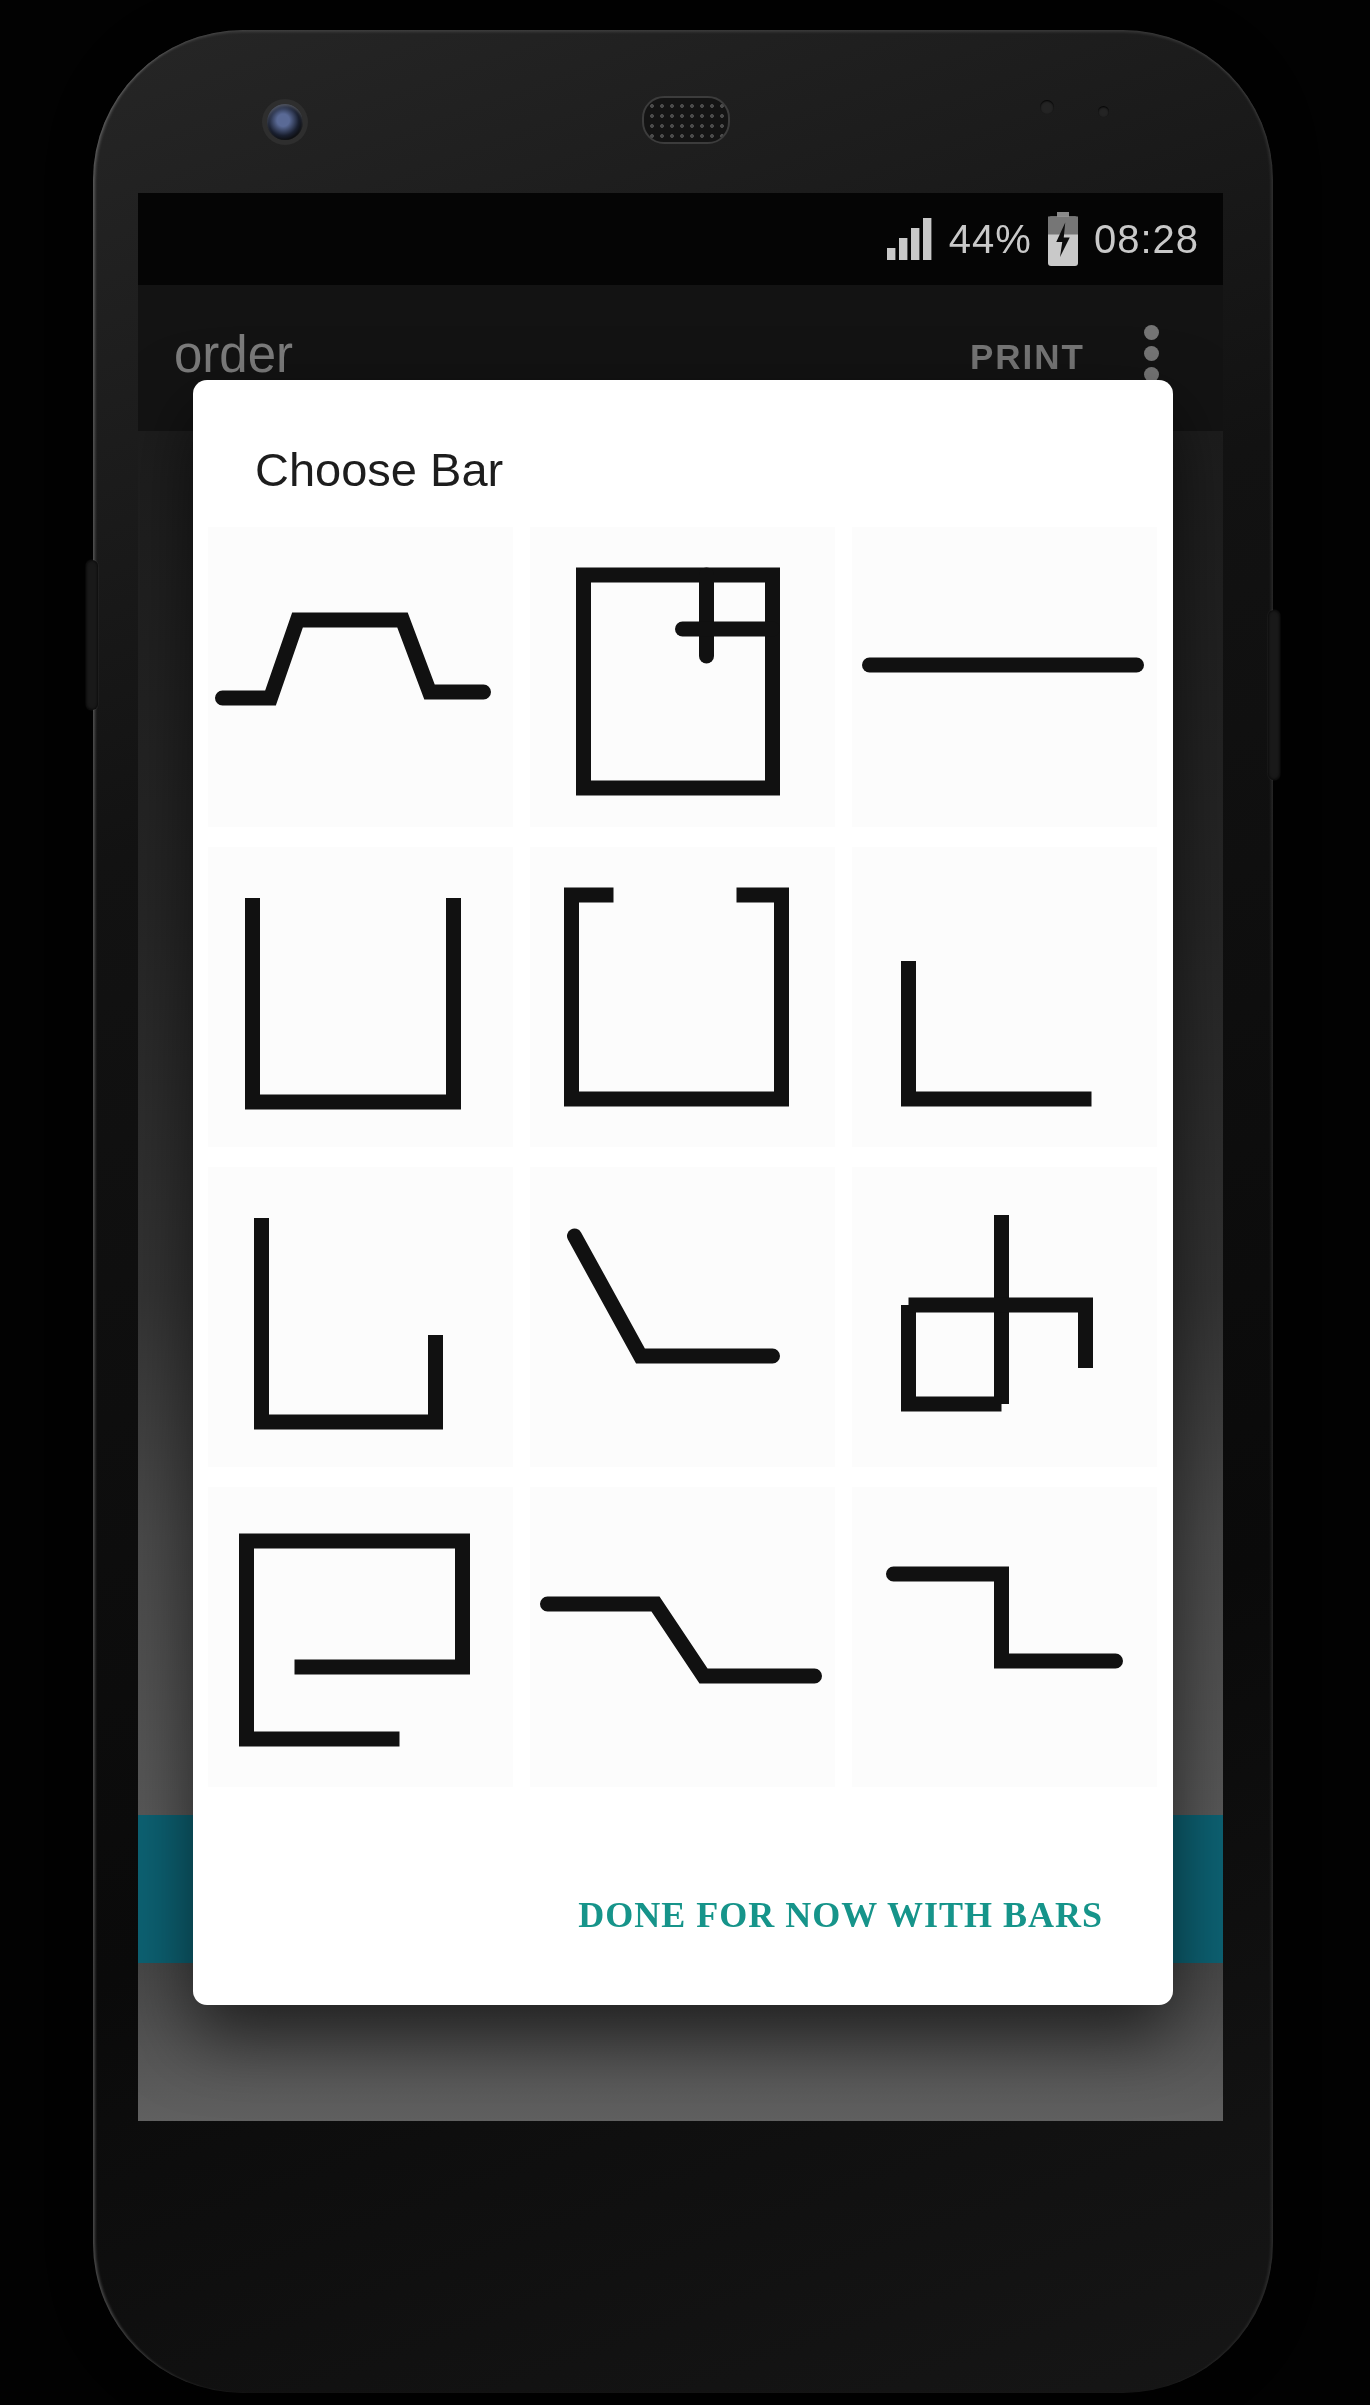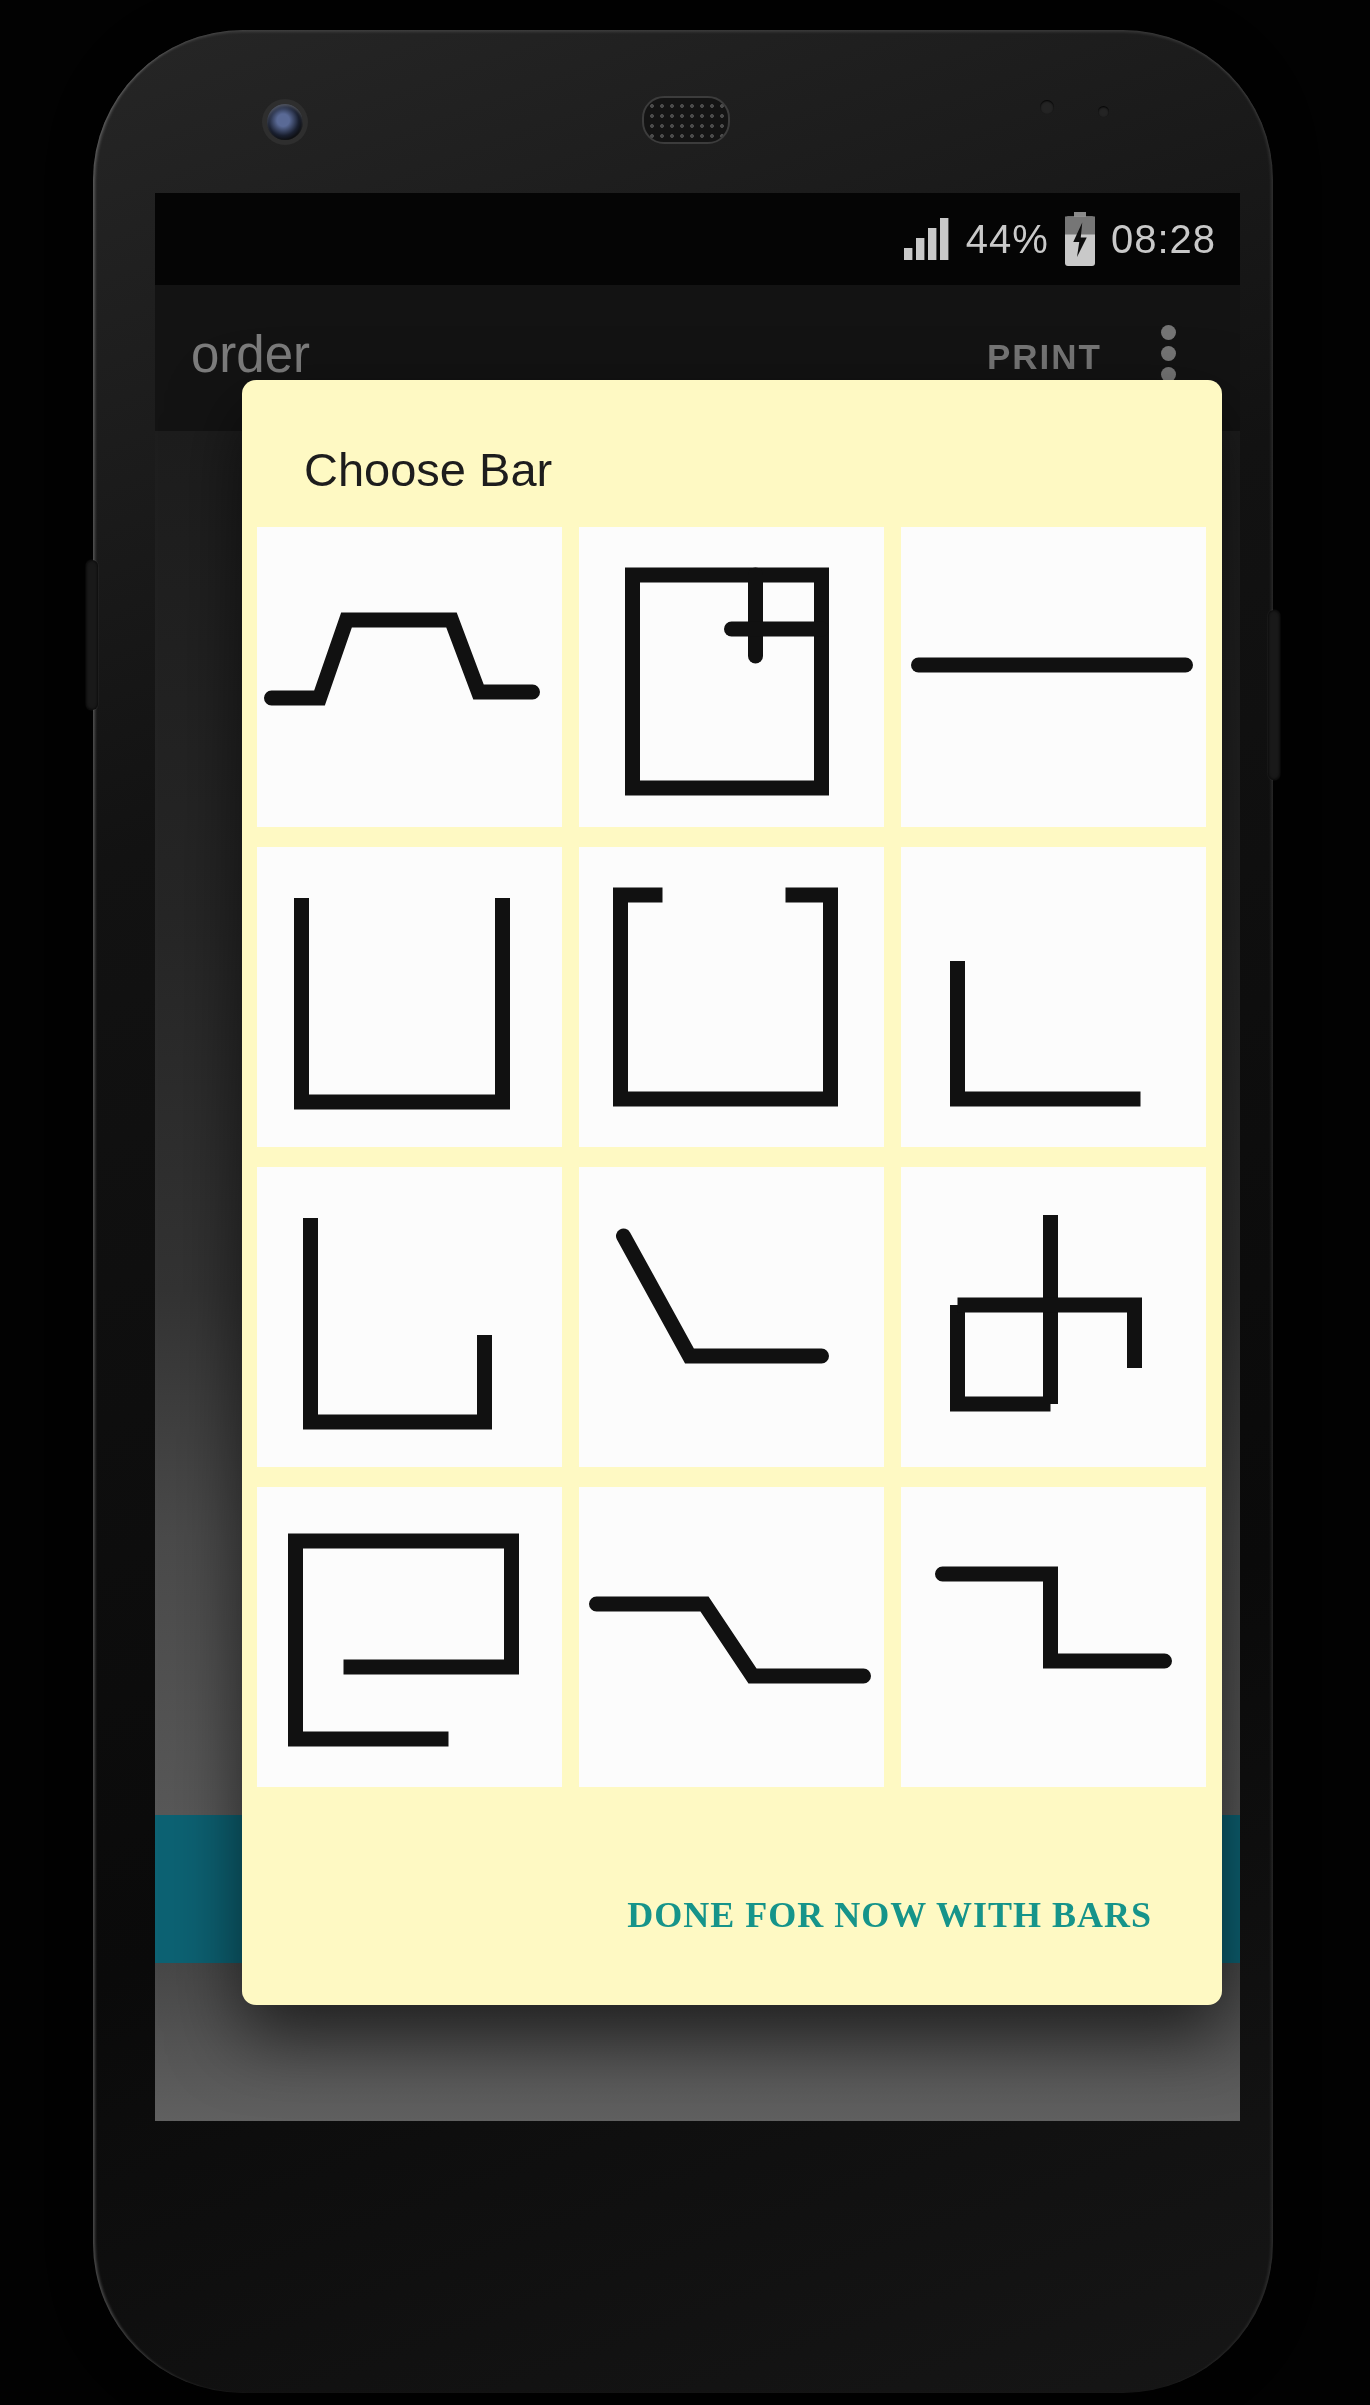--- a/index.html
+++ b/index.html
@@ -20,21 +20,21 @@
            background-image:radial-gradient(#4a4a4a 1.6px, transparent 2.2px);
            background-size:10px 10px;background-position:3px 3px;}
   .sensor{position:absolute;border-radius:50%;background:#242424;box-shadow:inset 0 1px 2px #000;}
   .sensor.s1{left:947px;top:70px;width:14px;height:14px;}
   .sensor.s2{left:1005px;top:76px;width:11px;height:11px;}
   .side-btn{position:absolute;width:12px;border-radius:6px;background:#191919;
             box-shadow:inset 0 0 3px #000,0 0 2px rgba(255,255,255,.12);}
   .side-btn.left{left:-7px;top:530px;height:150px;}
   .side-btn.right{right:-7px;top:580px;height:170px;}
   
-  .screen{position:absolute;left:62px;top:163px;width:1085px;height:1928px;background:#222;overflow:hidden;}
+  .screen{position:absolute;left:45px;top:163px;width:1085px;height:1928px;background:#222;overflow:hidden;}
   .statusbar{position:absolute;left:0;top:0;width:100%;height:92px;background:#050505;
              display:flex;align-items:center;justify-content:flex-end;gap:14px;
              padding-right:24px;box-sizing:border-box;color:#c9c9c9;font-size:40px;}
   .statusbar .txt{letter-spacing:1px;}
   .appbar{position:absolute;left:0;top:92px;width:100%;height:146px;background:#131313;}
   .apptitle{position:absolute;left:36px;top:40px;font-size:51px;font-weight:500;color:#7c7c7c;}
   .action{position:absolute;right:138px;top:52px;font-size:35px;font-weight:700;
           letter-spacing:2px;color:#757575;cursor:pointer;}
   .overflow{position:absolute;right:63px;top:40px;width:16px;height:66px;cursor:pointer;}
   .overflow i{display:block;width:15px;height:15px;border-radius:50%;background:#757575;margin:0 0 6px 0;}
@@ -92,21 +92,21 @@
             <i></i>
             <i></i>
             <i></i>
           </div>
       </div>
 
       <div class="content-bg"></div>
       <div class="tealbar" style="background: rgb(13, 98, 115);"></div>
       <div class="bottom-gray"></div>
 
-      <div class="dialog" style="background: #fef9c3; margin-left: 32px;">
+      <div class="dialog" style="background: #ffffff;">
         <div class="dlg-title">Choose Bar</div>
         <div class="grid">
             <div class="cell">
               <svg viewBox="0 0 100 100">
                 <polyline points="4,57 20,57 29,31 64,31 73,55 91,55" fill="none" stroke="#111111" stroke-width="5" stroke-linecap="round" stroke-linejoin="miter"></polyline>
               </svg>
             </div>
             <div class="cell">
               <svg viewBox="0 0 100 100">
                 <polygon points="17,16 80,16 80,87 17,87" fill="none" stroke="#111111" stroke-width="5" stroke-linecap="butt" stroke-linejoin="miter"></polygon>

